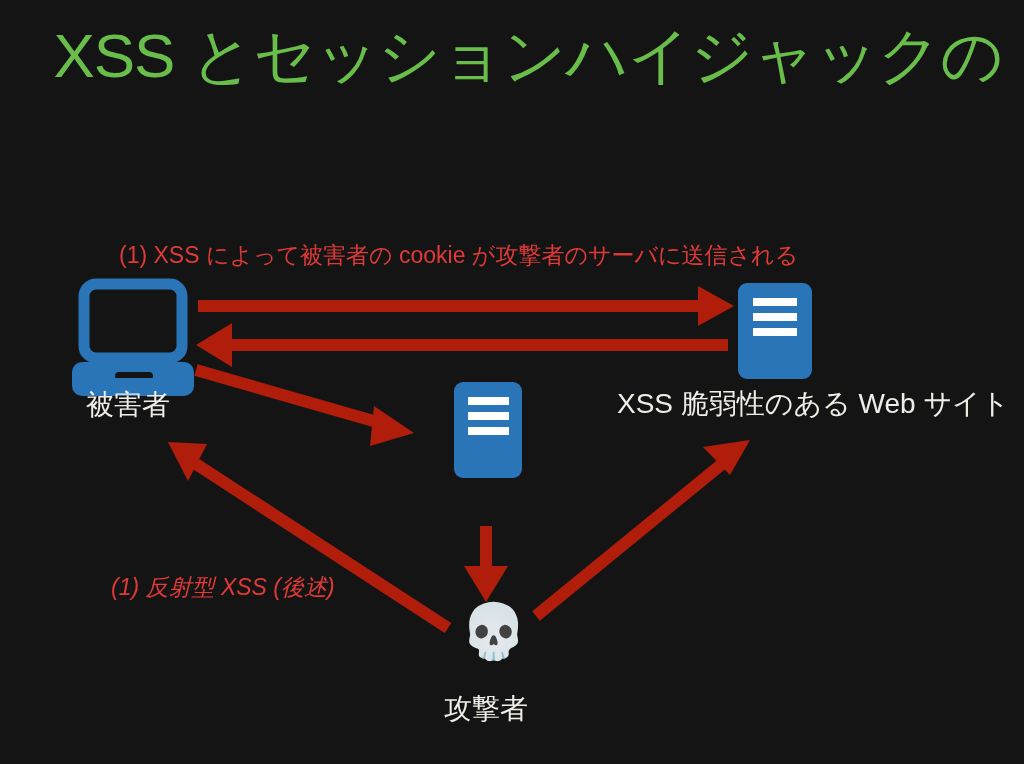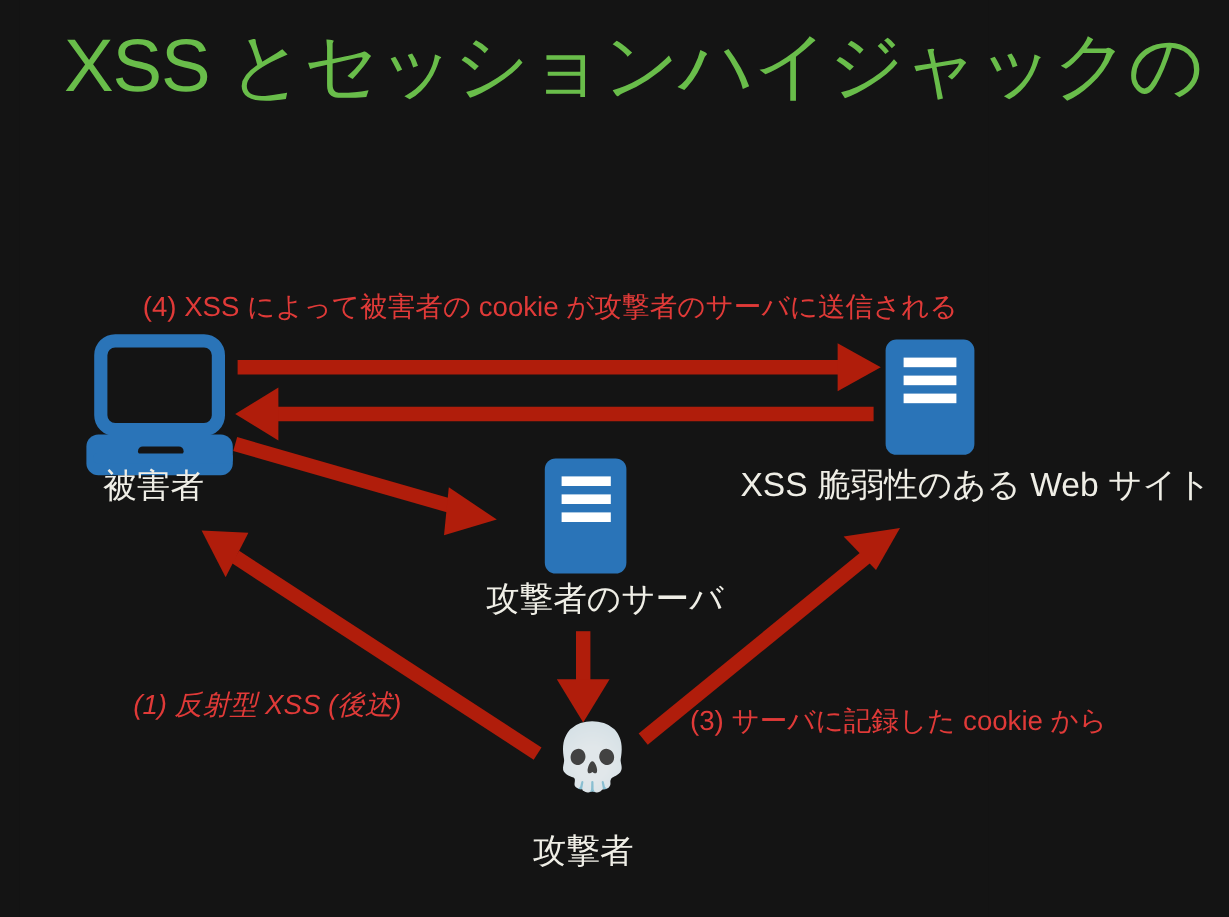--- a/index.html
+++ b/index.html
@@ -144,29 +144,27 @@
     <g>
       <rect x="438" y="382" width="68" height="96" rx="9" ry="9" fill="#2a74b8"></rect>
       <rect x="452" y="397" width="41" height="8" fill="#ffffff"></rect>
       <rect x="452" y="412" width="41" height="8" fill="#ffffff"></rect>
       <rect x="452" y="427" width="41" height="8" fill="#ffffff"></rect>
     </g>
   </svg>
 
   <div id="skull">💀</div>
 
-  <div class="caption" id="caption-2">(4) XSS によって被害者の cookie が攻撃者のサーバに送信される</div>
+  <div class="caption" id="caption-2">(1) XSS によって被害者の cookie が攻撃者のサーバに送信される</div>
 
   <div class="caption" id="caption-1">(1) 反射型 XSS (後述)</div>
 
   <div class="caption" id="caption-3">
-    <div>(3) サーバに記録した cookie から</div>
   </div>
 
   <div class="node-label" id="label-victim">被害者</div>
 
   <div class="node-label" id="label-website">XSS 脆弱性のある Web サイト</div>
 
-  <div class="node-label" id="label-attacker-server">攻撃者のサーバ</div>
 
   <div class="node-label" id="label-attacker">攻撃者</div>
 
 </div>
 
 </body></html>

